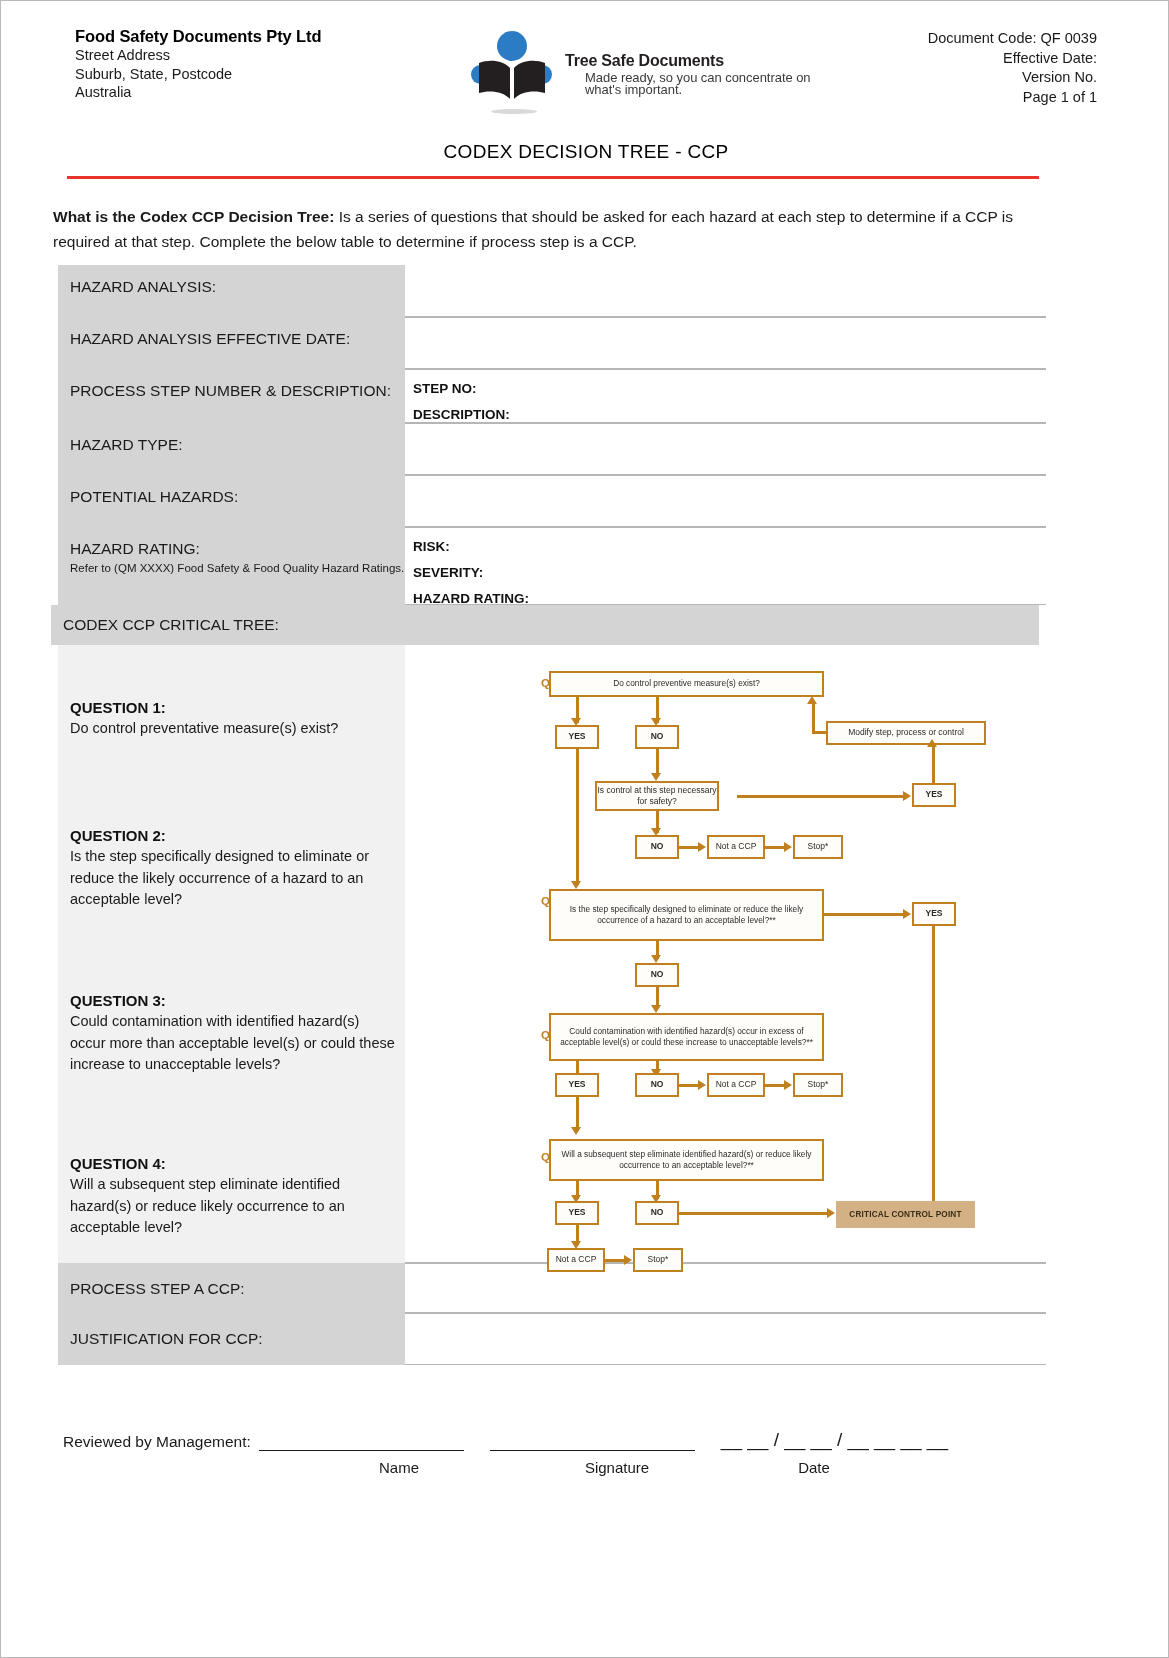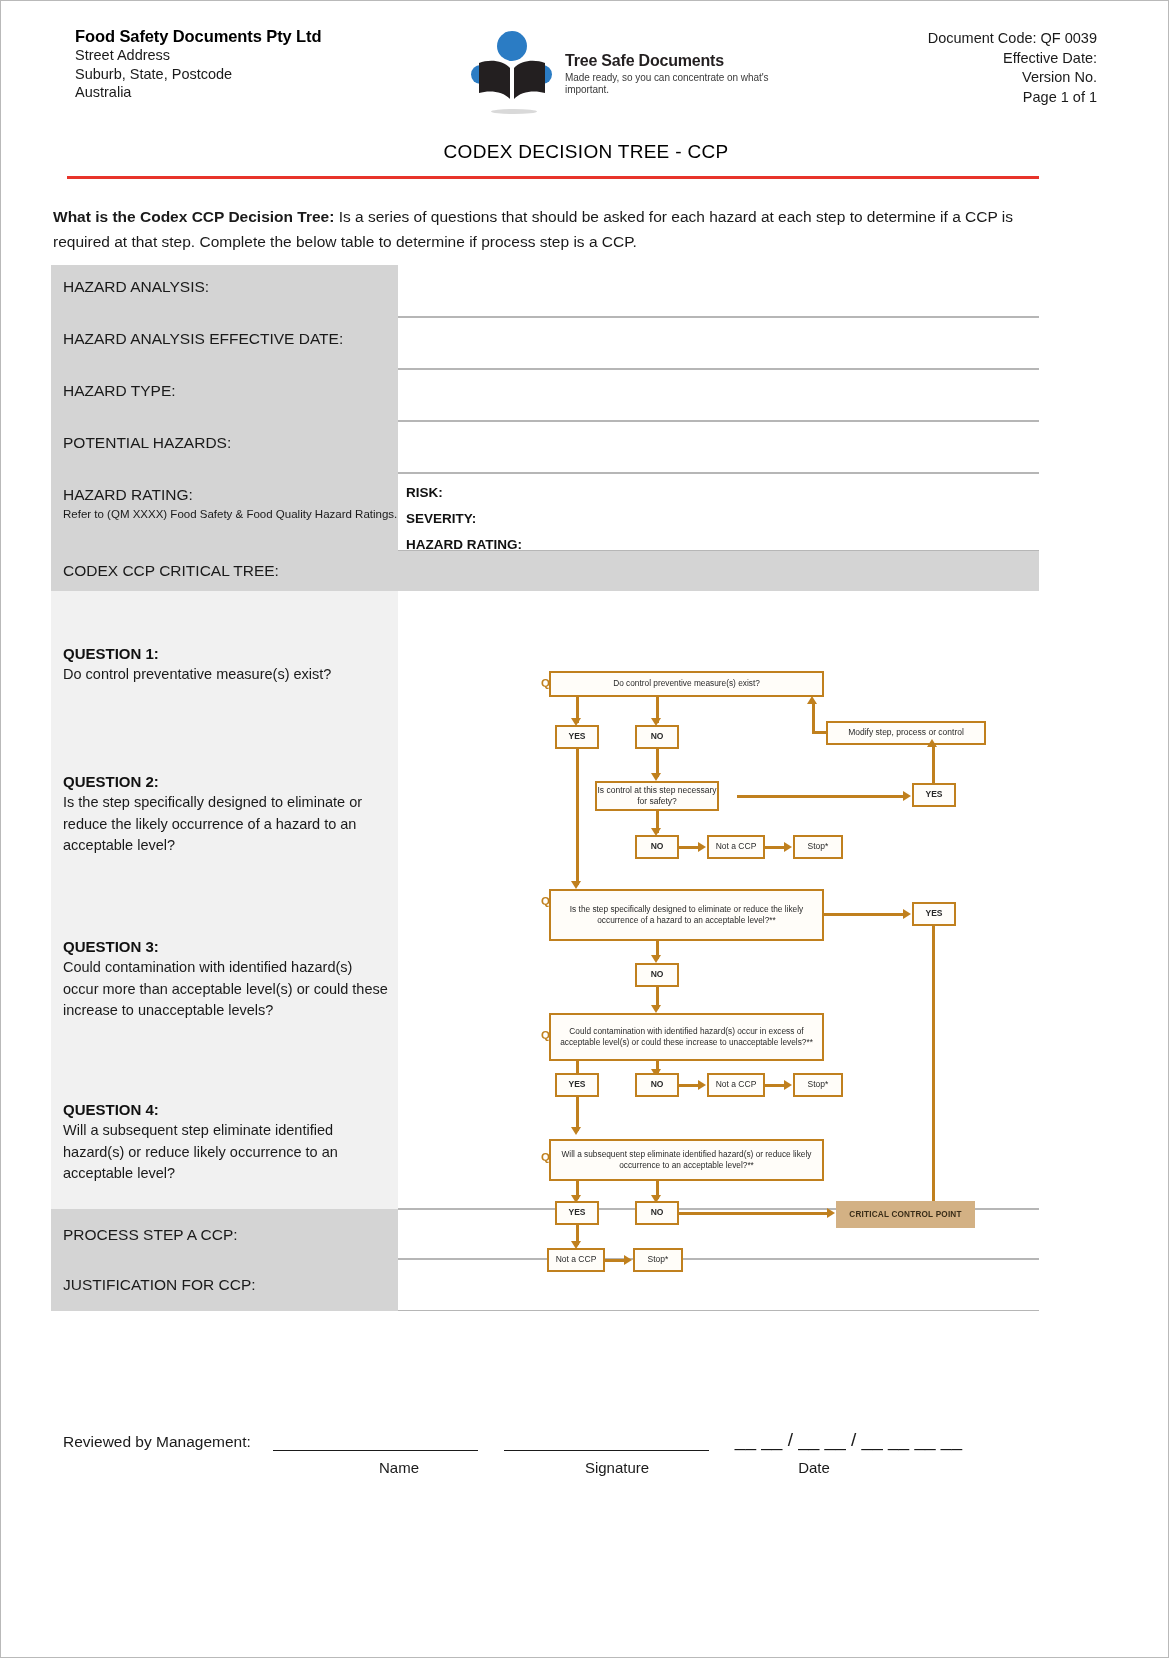--- a/index.html
+++ b/index.html
@@ -52,22 +52,22 @@
   .logo-shadow {
     position: absolute; left: 22px; top: 80px; width: 46px; height: 5px;
     border-radius: 50%; background: #d9d9d9;
   }
   .logo-text { position: absolute; left: 158px; top: 24px; width: 250px; }
   .logo-title {
     font-size: 16px; font-weight: bold; color: #231f20;
     letter-spacing: -0.2px; line-height: 19px;
   }
   .logo-tagline {
-    font-size: 10px; color: #3a3a3a; letter-spacing: -0.05px;
-    line-height: 12px; margin-top: 2px;
+    font-size: 13px; color: #3a3a3a; letter-spacing: -0.05px;
+    line-height: 12px; margin-top: 2px; margin-left: 20px;
   }
 
   .hdr-right {
     position: absolute; right: 8px; top: 6px; width: 330px;
     text-align: right;
   }
   .hdr-right div { font-size: 14.5px; color: #1a1a1a; line-height: 19.5px; }
 
   
   .doc-title {
@@ -82,21 +82,21 @@
 
   
   .intro {
     position: absolute; left: 52px; top: 203px; width: 986px;
     font-size: 15.5px; color: #1a1a1a; line-height: 25px;
   }
   .intro b { font-weight: bold; }
 
   
   .tbl { position: absolute; left: 50px; top: 264px; width: 988px; }
-  .row { position: relative; display: flex; width: 100%; }
+  .row { position: relative; display: flex; width: 100%; margin-left: 7px; }
   .cL {
     width: 347px; flex: 0 0 347px;
     background: #d4d4d4;
     padding: 12px 0 0 12px;
   }
   .cL.light { background: #f1f1f1; }
   .cR {
     flex: 1 1 auto;
     background: #fff;
     border-top: 1.5px solid #b6b6b6;
@@ -183,21 +183,21 @@
     border-left: 8px solid #c0801e;
   }
 
   
   .footer {
     position: absolute; left: 62px; top: 1428px; width: 980px;
   }
   .rev-row {
     display: flex; align-items: flex-end; font-size: 15.5px; color: #1a1a1a;
   }
-  .rev-label { margin-right: 22px; }
+  .rev-label { margin-right: 8px; }
   .sigline {
     border-bottom: 1.5px solid #1a1a1a; width: 205px; height: 18px;
     margin-right: 26px;
   }
   .datefield { font-size: 19px; letter-spacing: 0px; color: #1a1a1a; }
   .cap-row {
     display: flex; margin-top: 8px; font-size: 15px; color: #1a1a1a;
   }
   .cap { text-align: center; }
 </style>
@@ -259,20 +259,29 @@
       <div class="cR nb" style="height:52px"></div>
     </div>
 
     <div class="row">
       <div class="cL" style="height:52px">
         <div class="lbl">HAZARD ANALYSIS EFFECTIVE DATE:</div>
       </div>
       <div class="cR" style="height:52px"></div>
     </div>
 
+    <div class="row">
+      <div class="cL" style="height:54px">
+        <div class="lbl">PROCESS STEP NUMBER &amp; DESCRIPTION:</div>
+      </div>
+      <div class="cR" style="height:54px;padding-top:6px">
+        <div class="fld">STEP NO:</div>
+        <div class="fld">DESCRIPTION:</div>
+      </div>
+    </div>
 
     <div class="row">
       <div class="cL" style="height:52px">
         <div class="lbl">HAZARD TYPE:</div>
       </div>
       <div class="cR" style="height:52px"></div>
     </div>
 
     <div class="row">
       <div class="cL" style="height:52px">

